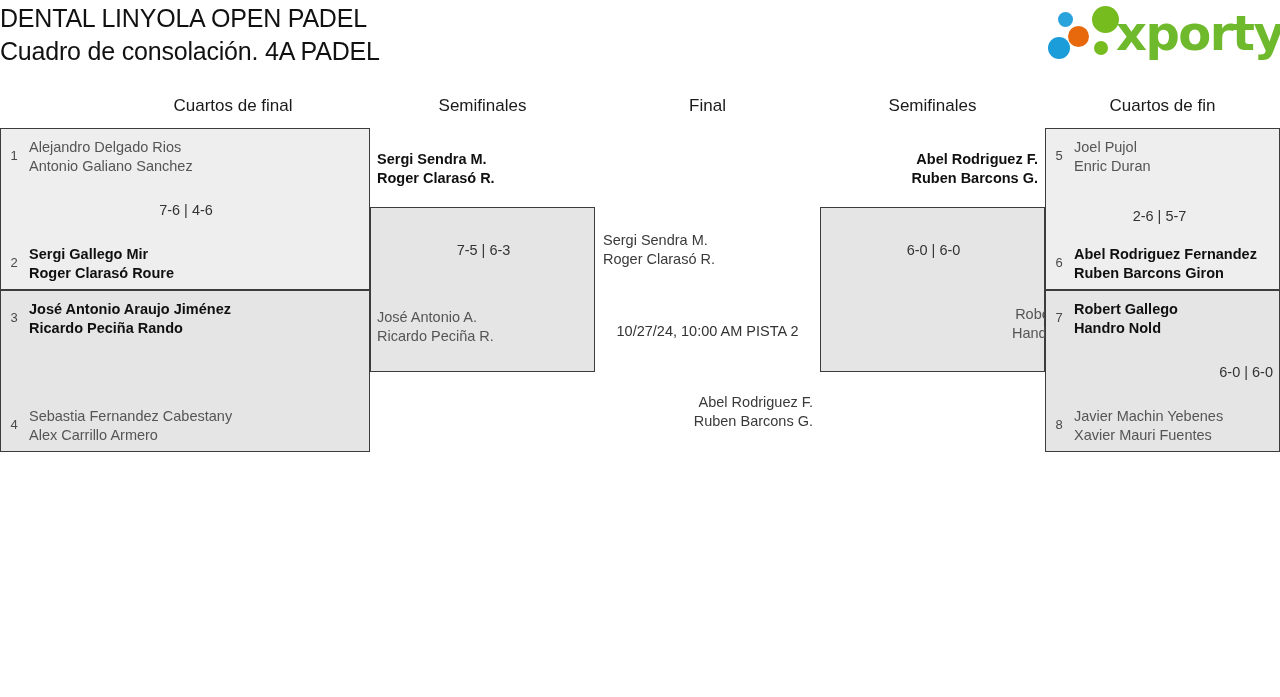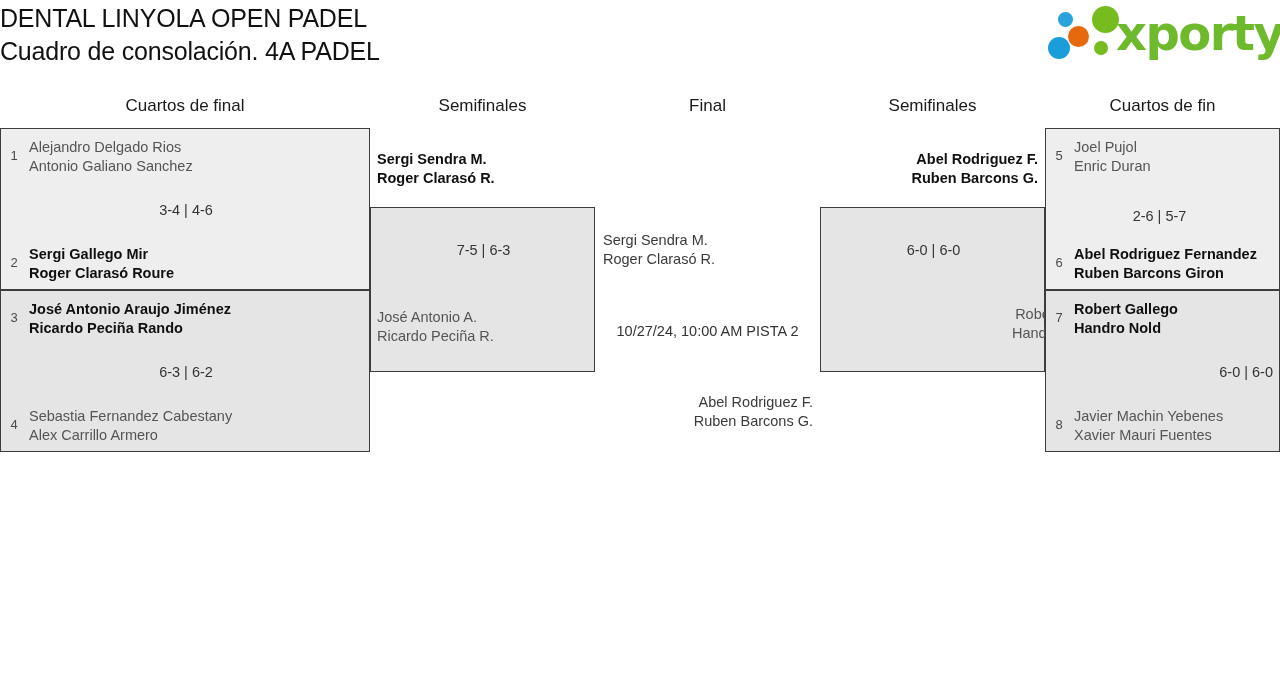--- a/index.html
+++ b/index.html
@@ -132,53 +132,52 @@
   <div id="logo">
     <span class="dot dot-blue-sm"></span>
     <span class="dot dot-orange"></span>
     <span class="dot dot-green-lg"></span>
     <span class="dot dot-blue-lg"></span>
     <span class="dot dot-green-sm"></span>
     <span id="logo-word">xporty</span>
   </div>
 </div>
 
-<div class="round-header" style="left:0px;   width:370px;">Cuartos de final</div>
+<div class="round-header" style="left:0px;   width:370px;padding-left:48px;">Cuartos de final</div>
 <div class="round-header" style="left:370px; width:225px;">Semifinales</div>
 <div class="round-header" style="left:595px; width:225px;">Final</div>
 <div class="round-header" style="left:820px; width:225px;">Semifinales</div>
 <div class="round-header" style="left:1045px;width:235px;">Cuartos de fin</div>
 
 <div class="match shaded" style="left:0px; top:128px; width:370px; height:162px;">
   <div class="team loser" style="left:7px; top:9px;">
     <span class="seed">1</span>
     <span class="names">
       <span class="n">Alejandro Delgado Rios</span>
       <span class="n">Antonio Galiano Sanchez</span>
     </span>
   </div>
-  <div class="score c" style="left:0px; top:73px; width:370px;">3-4 | 4-6</div>
+  <div class="score c" style="left:0px; top:73px; width:370px;">7-6 | 4-6</div>
   <div class="team winner" style="left:7px; top:116px;">
     <span class="seed">2</span>
     <span class="names">
       <span class="n">Sergi Gallego Mir</span>
       <span class="n">Roger Clarasó Roure</span>
     </span>
   </div>
 </div>
 
 <div class="match plain" style="left:0px; top:290px; width:370px; height:162px;">
   <div class="team winner" style="left:7px; top:9px;">
     <span class="seed">3</span>
     <span class="names">
       <span class="n">José Antonio Araujo Jiménez</span>
       <span class="n">Ricardo Peciña Rando</span>
     </span>
   </div>
-  <div class="score c" style="left:0px; top:73px; width:370px;">6-3 | 6-2</div>
   <div class="team loser" style="left:7px; top:116px;">
     <span class="seed">4</span>
     <span class="names">
       <span class="n">Sebastia Fernandez Cabestany</span>
       <span class="n">Alex Carrillo Armero</span>
     </span>
   </div>
 </div>
 
 <div class="match plain" style="left:370px; top:207px; width:225px; height:165px;">

